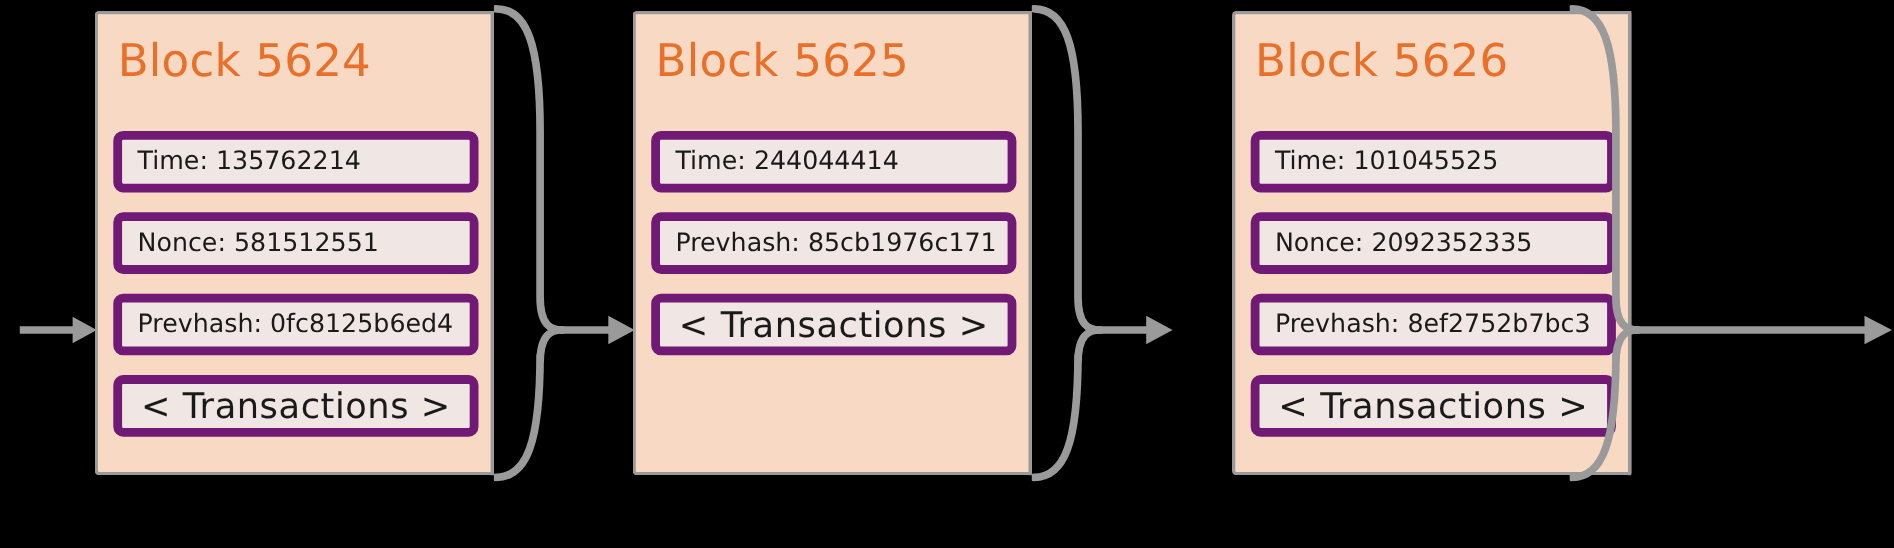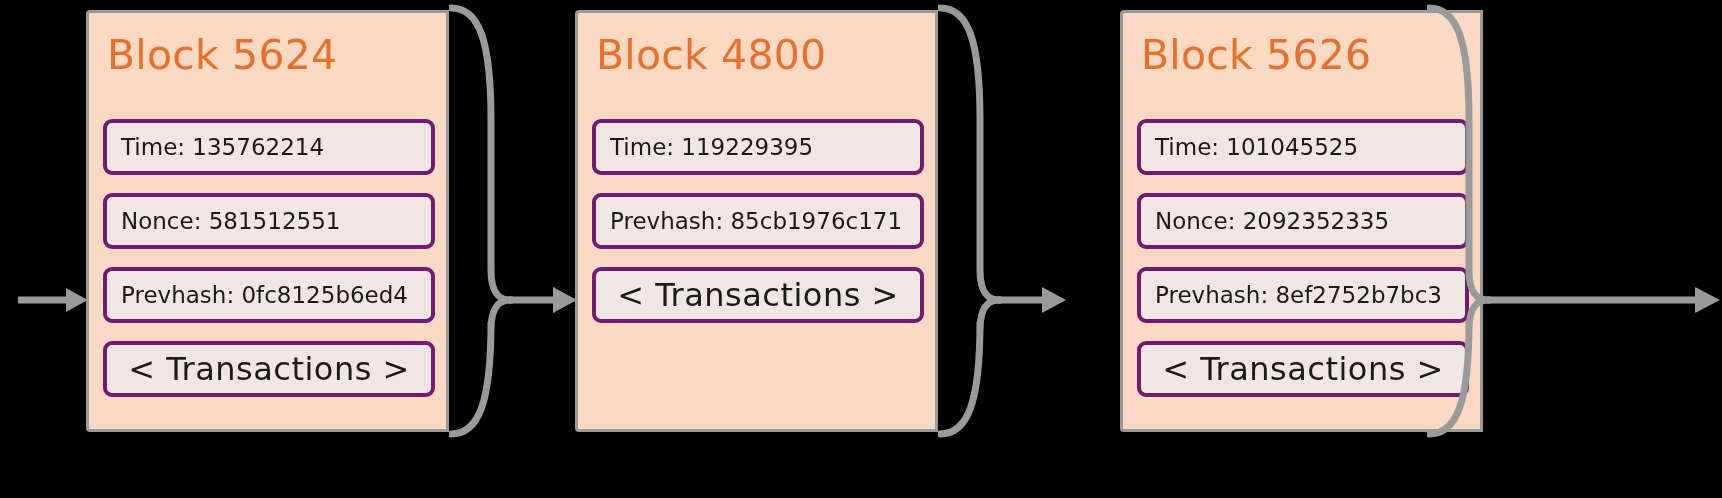--- a/index.html
+++ b/index.html
@@ -71,21 +71,21 @@
 
   .fields {
     position: absolute;
     left: 14px;
     right: 14px;
     top: 106px;
   }
 
   .field {
     background: #f0e7e4;
-    border: 4px solid #701a75;
+    border: 8px solid #701a75;
     border-radius: 9px;
     box-sizing: border-box;
     height: 56px;
     margin-bottom: 18px;
     display: flex;
     align-items: center;
     padding: 0 14px;
     font-size: 23px;
     color: #1a1a1a;
     white-space: nowrap;
@@ -138,23 +138,23 @@
     </div>
 
     <svg class="connector" style="left:449px;" viewBox="0 0 130 498" width="130" height="498">
       <path d="M 2 8 C 30 8 42 40 42 120 L 42 270 C 42 296 52 300 62 300" stroke="#9a9a9a" stroke-width="7" fill="none" stroke-linecap="round"></path>
       <path d="M 2 434 C 30 434 42 402 42 322 L 42 330 C 42 304 52 300 62 300" stroke="#9a9a9a" stroke-width="7" fill="none" stroke-linecap="round"></path>
       <line x1="60" y1="300" x2="108" y2="300" stroke="#9a9a9a" stroke-width="7"></line>
       <path d="M 104 287 L 128 300 L 104 313 Z" fill="#9a9a9a"></path>
     </svg>
 
     <div class="block" style="left:575px;">
-      <div class="block-title">Block 4800</div>
+      <div class="block-title">Block 5625</div>
       <div class="fields">
-        <div class="field">Time: 119229395</div>
+        <div class="field">Time: 244044414</div>
         <div class="field">Prevhash: 85cb1976c171</div>
         <div class="field center">&lt; Transactions &gt;</div>
       </div>
     </div>
 
     <svg class="connector" style="left:938px;" viewBox="0 0 130 498" width="130" height="498">
       <path d="M 2 8 C 30 8 42 40 42 120 L 42 270 C 42 296 52 300 62 300" stroke="#9a9a9a" stroke-width="7" fill="none" stroke-linecap="round"></path>
       <path d="M 2 434 C 30 434 42 402 42 322 L 42 330 C 42 304 52 300 62 300" stroke="#9a9a9a" stroke-width="7" fill="none" stroke-linecap="round"></path>
       <line x1="60" y1="300" x2="108" y2="300" stroke="#9a9a9a" stroke-width="7"></line>
       <path d="M 104 287 L 128 300 L 104 313 Z" fill="#9a9a9a"></path>

